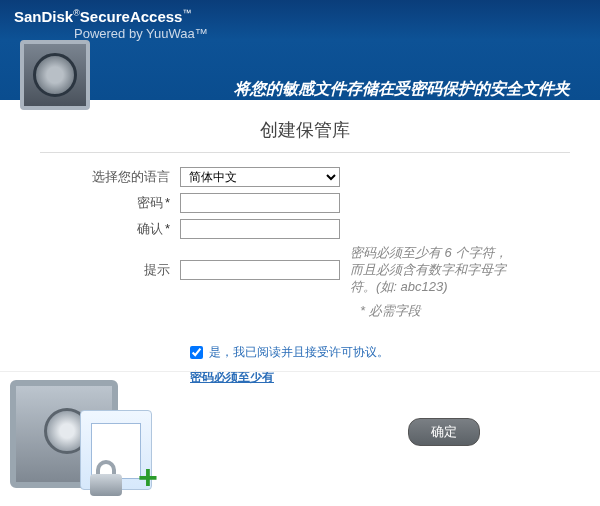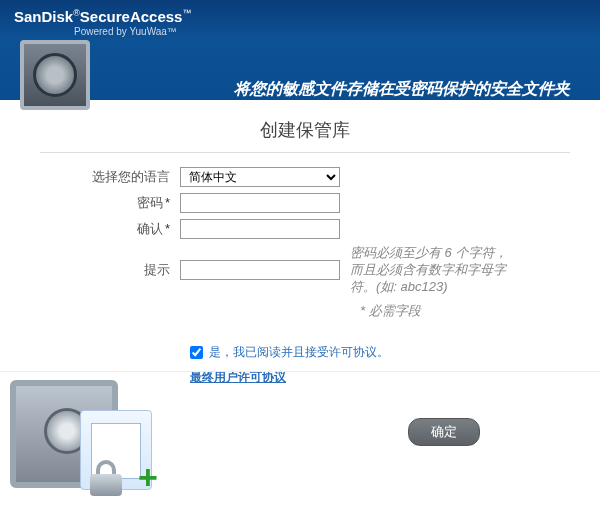--- a/index.html
+++ b/index.html
@@ -18,21 +18,21 @@
       padding: 8px 14px;
     }
     .brand {
       color: #fff;
       font-size: 15px;
       font-weight: bold;
     }
     .brand sup { font-size: 9px; font-weight: normal; }
     .powered {
       color: #cdd9e8;
-      font-size: 10px;
+      font-size: 13px;
       display: block;
       margin-left: 60px;
     }
     .safe-icon-header {
       position: absolute;
       left: 20px;
       top: 40px;
       width: 70px;
       height: 70px;
       border: 4px solid #aab4bf;
@@ -297,21 +297,21 @@
     <div class="hint-note">密码必须至少有 6 个字符，而且必须含有数字和字母字符。(如: abc123)</div>
   </div>
 
   <div class="required-note">* 必需字段</div>
 
   <div class="consent-block">
     <label class="consent-row">
       <input type="checkbox" checked="" style="">
       <span>是，我已阅读并且接受许可协议。</span>
     </label>
-    <a class="eula-link">最终用户许可协议</a>
+    <a class="eula-link">密码必须至少有</a>
   </div>
 </div>
 
 <div class="footer">
   <div class="safe-art">
     <div class="safe-box">
       <div class="safe-dial"></div>
     </div>
     <div class="folder"></div>
     <div class="lock">

